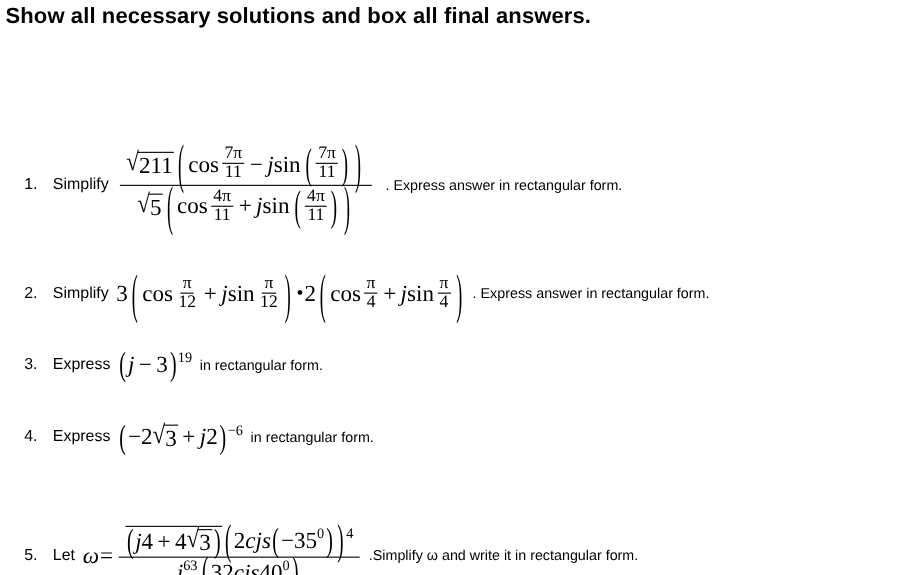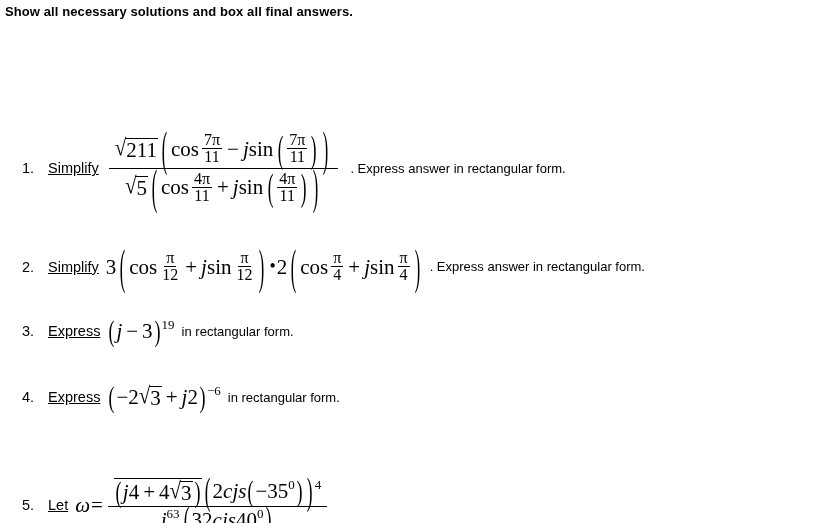--- a/index.html
+++ b/index.html
@@ -14,42 +14,41 @@
     overflow: hidden;
     font-family: "Liberation Sans", sans-serif;
     color: #000000;
   }
 
   
   #instruction {
     position: absolute;
     left: 5px;
     top: 4px;
-    font-size: 13px;
+    font-size: 20px;
     font-weight: bold;
     letter-spacing: 0.1px;
     white-space: nowrap;
   }
 
   
   .problem {
     position: absolute;
     display: flex;
     align-items: center;
     white-space: nowrap;
   }
   .num {
     width: 26px;
     font-size: 14.5px;
     flex: 0 0 auto;
   }
   .verb {
     font-size: 14.5px;
     flex: 0 0 auto;
-    text-decoration: underline;
   }
   .tail {
     font-size: 13px;
     flex: 0 0 auto;
   }
 
   
   .math {
     font-family: "Liberation Serif", "DejaVu Serif", serif;
     font-size: 21px;
@@ -358,13 +357,14 @@
         <span class="paren p-med" style="margin-left:3px;">(</span>
         <span class="mo">32</span>
         <span class="mi">cjs</span>
         <span class="mo">40</span>
         <span class="deg">0</span>
         <span class="paren p-med">)</span>
       </span>
     </span>
   </span>
 
+  <span class="tail">.Simplify ω and write it in rectangular form.</span>
 </div>
 
 </body></html>

